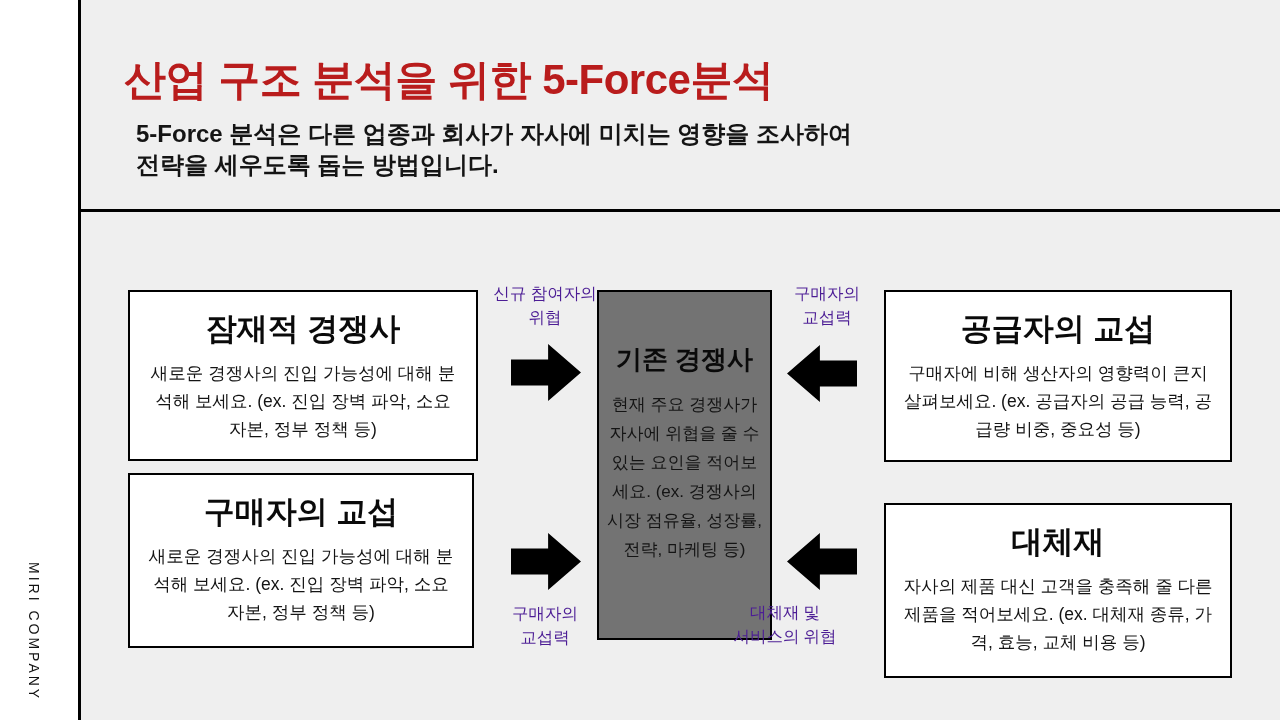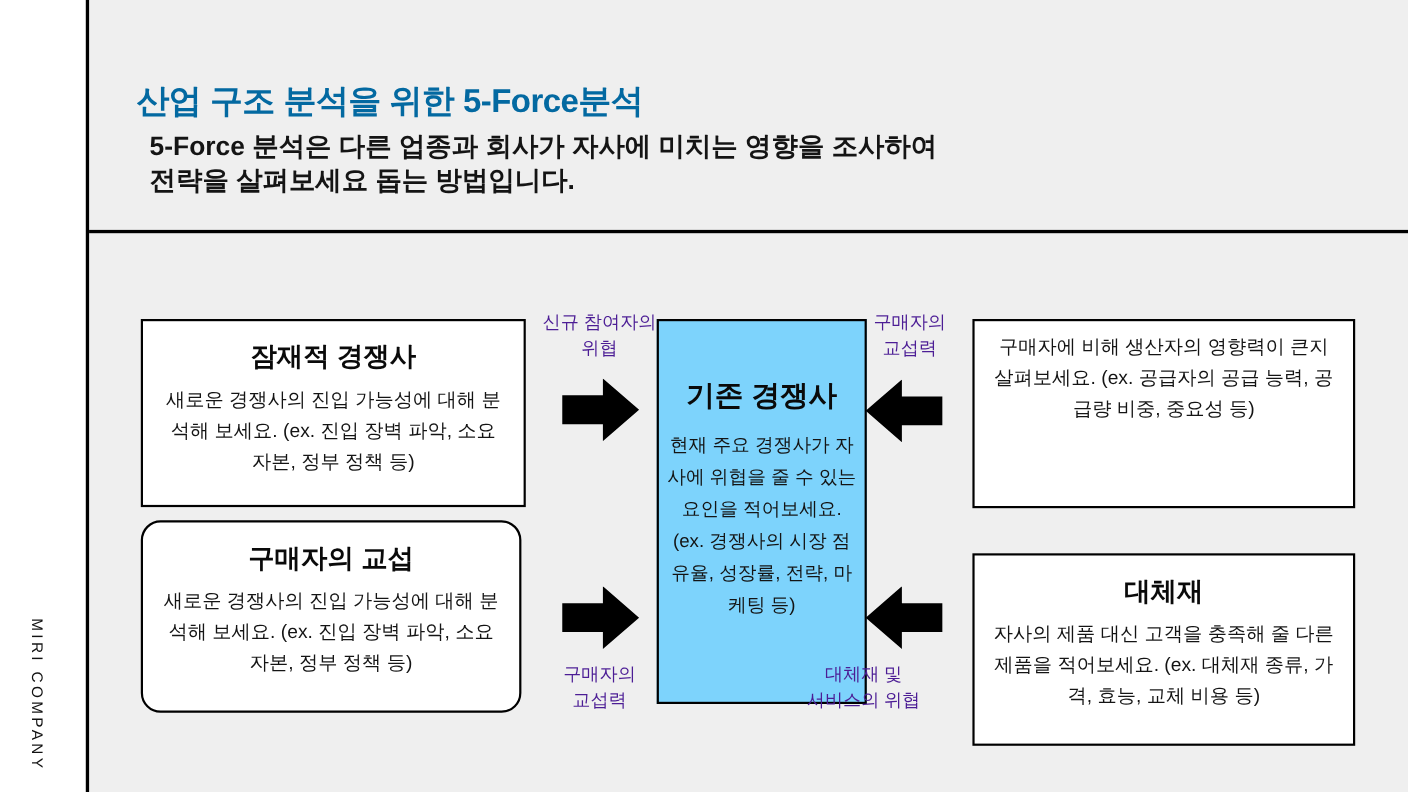--- a/index.html
+++ b/index.html
@@ -14,43 +14,43 @@
   .left-strip { position: absolute; left: 0; top: 0; width: 78px; height: 720px; background: #ffffff; }
   .v-line { position: absolute; left: 78px; top: 0; width: 3px; height: 720px; background: #000; }
   .brand-vertical {
     position: absolute; left: 26px; top: 562px;
     writing-mode: vertical-rl;
     font-size: 14px; letter-spacing: 3px; font-weight: 500; color: #111;
     white-space: nowrap;
   }
 
   .page-title {
-    position: absolute; left: 124px; top: 52px;
-    font-size: 30px; font-weight: 800; letter-spacing: -0.5px;
-    color: #0369a1; white-space: nowrap;
+    position: absolute; left: 124px; top: 24px;
+    font-size: 42px; font-weight: 800; letter-spacing: -0.5px;
+    color: #b91c1c; white-space: nowrap;
   }
   .page-subtitle {
     position: absolute; left: 136px; top: 118px;
     font-size: 24px; font-weight: 700; line-height: 31px; color: #141414;
   }
   .h-line { position: absolute; left: 81px; top: 209px; width: 1199px; height: 3px; background: #000; }
 
   .fbox {
     position: absolute; background: #ffffff; border: 2.5px solid #000;
     text-align: center;
   }
-  .fbox-title { font-size: 24px; font-weight: 800; margin-top: 16px; color: #0a0a0a; }
+  .fbox-title { font-size: 31px; font-weight: 800; margin-top: 16px; color: #0a0a0a; }
   .fbox-body { font-size: 17.5px; line-height: 28px; margin-top: 9px; padding: 0 16px; font-weight: 500; color: #141414; }
 
   #box-tl { left: 128px; top: 290px; width: 350px; height: 171px; }
-  #box-bl { left: 128px; top: 473px; width: 346px; height: 175px; border-radius: 18px; }
+  #box-bl { left: 128px; top: 473px; width: 346px; height: 175px; }
   #box-tr { left: 884px; top: 290px; width: 348px; height: 172px; }
   #box-br { left: 884px; top: 473px; width: 348px; height: 175px; margin-top: 30px; }
 
-  #box-c  { left: 597px; top: 290px; width: 191px; height: 350px; background: #7dd3fc; padding-top: 50px; }
+  #box-c  { left: 597px; top: 290px; width: 175px; height: 350px; background: #737373; padding-top: 50px; }
   #box-c .fbox-title { font-size: 26px; margin-top: 0; }
   #box-c .fbox-body  { font-size: 17px; line-height: 29px; padding: 0 6px; margin-top: 13px; }
 
   .arrow { position: absolute; width: 70px; height: 57px; background: #000; }
   .arrow-right { clip-path: polygon(0 27%, 53% 27%, 53% 0, 100% 50%, 53% 100%, 53% 73%, 0 73%); }
   .arrow-left  { clip-path: polygon(100% 27%, 47% 27%, 47% 0, 0 50%, 47% 100%, 47% 73%, 100% 73%); }
   #arrow-tl { left: 511px; top: 344px; }
   #arrow-tr { left: 787px; top: 345px; }
   #arrow-bl { left: 511px; top: 533px; }
   #arrow-br { left: 787px; top: 533px; }
@@ -69,40 +69,41 @@
 
 <div class="stage">
 
   <div class="left-strip"></div>
   <div class="brand-vertical">MIRI COMPANY</div>
   <div class="v-line"></div>
 
   <h1 class="page-title">산업 구조 분석을 위한 5-Force분석</h1>
   <div class="page-subtitle">
     <div>5-Force 분석은 다른 업종과 회사가 자사에 미치는 영향을 조사하여</div>
-    <div>전략을 살펴보세요 돕는 방법입니다.</div>
+    <div>전략을 세우도록 돕는 방법입니다.</div>
   </div>
   <div class="h-line"></div>
 
   <div class="fbox" id="box-tl">
     <div class="fbox-title">잠재적 경쟁사</div>
     <div class="fbox-body">새로운 경쟁사의 진입 가능성에 대해 분석해 보세요. (ex. 진입 장벽 파악, 소요 자본, 정부 정책 등)</div>
   </div>
 
   <div class="fbox" id="box-bl">
     <div class="fbox-title">구매자의 교섭</div>
     <div class="fbox-body">새로운 경쟁사의 진입 가능성에 대해 분석해 보세요. (ex. 진입 장벽 파악, 소요 자본, 정부 정책 등)</div>
   </div>
 
   <div class="fbox" id="box-c">
     <div class="fbox-title">기존 경쟁사</div>
     <div class="fbox-body">현재 주요 경쟁사가 자사에 위협을 줄 수 있는 요인을 적어보세요. (ex. 경쟁사의 시장 점유율, 성장률, 전략, 마케팅 등)</div>
   </div>
 
   <div class="fbox" id="box-tr">
+    <div class="fbox-title">공급자의 교섭</div>
     <div class="fbox-body">구매자에 비해 생산자의 영향력이 큰지 살펴보세요. (ex. 공급자의 공급 능력, 공급량 비중, 중요성 등)</div>
   </div>
 
   <div class="fbox" id="box-br">
     <div class="fbox-title">대체재</div>
     <div class="fbox-body">자사의 제품 대신 고객을 충족해 줄 다른 제품을 적어보세요. (ex. 대체재 종류, 가격, 효능, 교체 비용 등)</div>
   </div>
 
   <div class="arrow arrow-right" id="arrow-tl"></div>
   <div class="arrow arrow-left" id="arrow-tr"></div>

